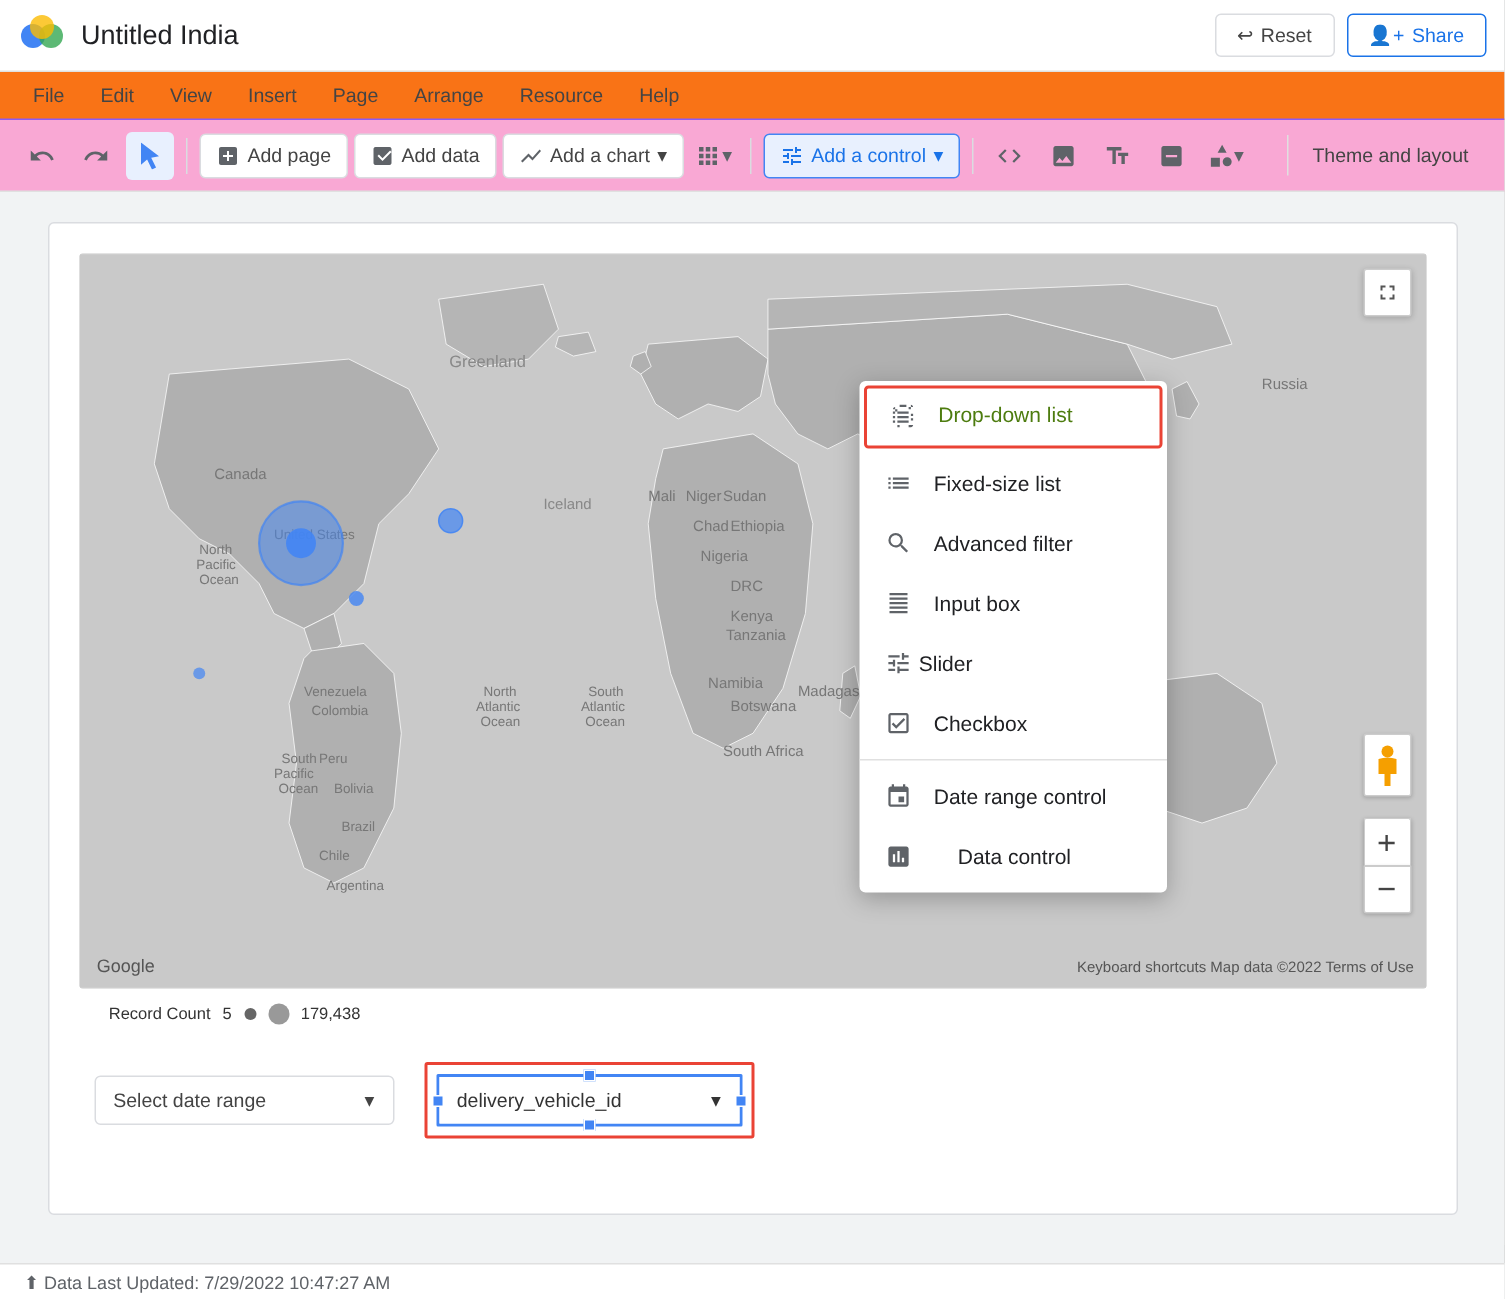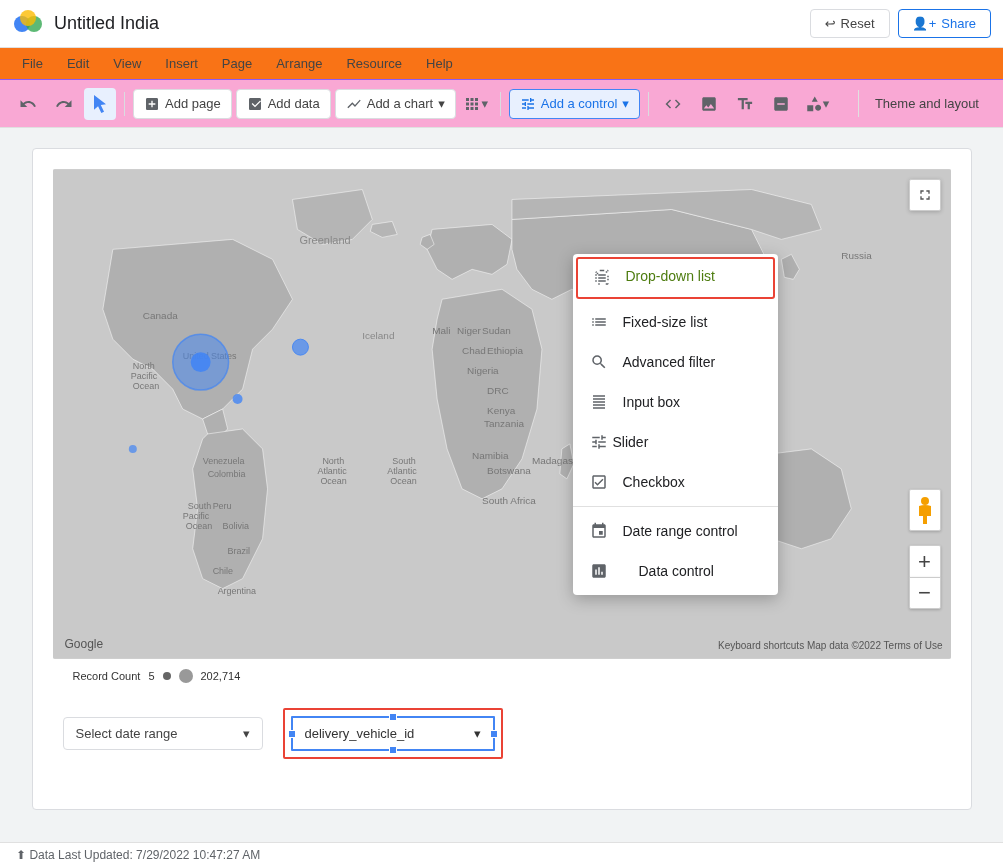--- a/index.html
+++ b/index.html
@@ -278,21 +278,21 @@
 
       
       <div class="map-attribution">Keyboard shortcuts   Map data ©2022   Terms of Use</div>
     </div>
 
     <div style="position:absolute; top:520px; left:40px; display:flex; align-items:center; gap:8px; font-size:11px; color:#333;">
       <span>Record Count</span>
       <span>5</span>
       <span style="display:inline-block; width:8px; height:8px; border-radius:50%; background:#666;"></span>
       <span style="display:inline-block; width:14px; height:14px; border-radius:50%; background:#999;"></span>
-      <span>202,714</span>
+      <span>179,438</span>
     </div>
 
     <div style="position:absolute; bottom:50px; left:30px; right:30px; display:flex; align-items:center; gap:20px;">
 
       <div class="date-range-select">
         <span>Select date range</span>
         <span>▾</span>
       </div>
 
       <div style="position:relative; border:2px solid #ea4335; border-radius:2px; padding:6px;">

